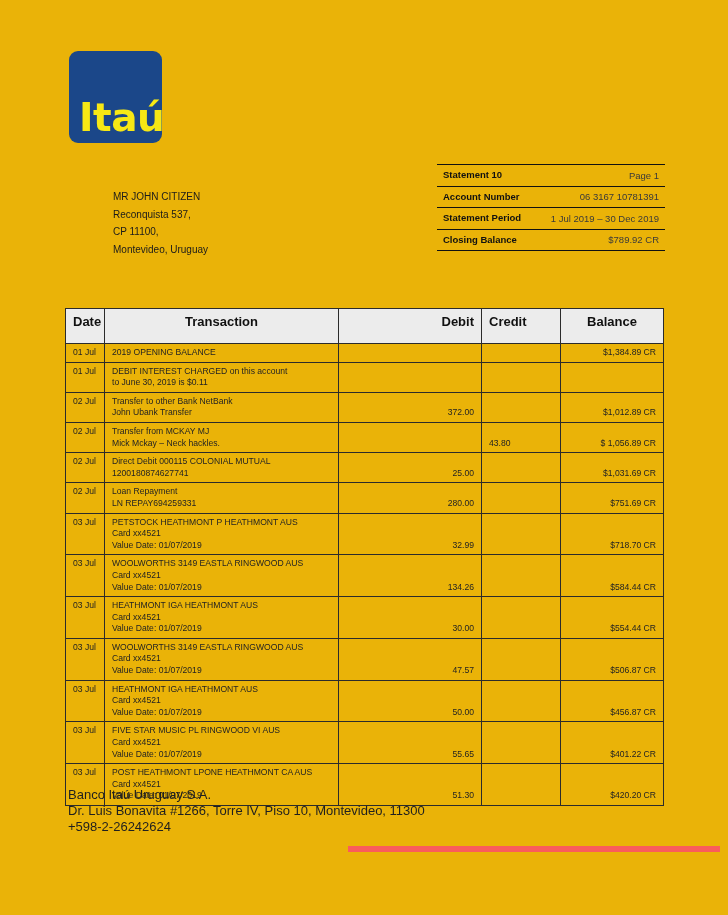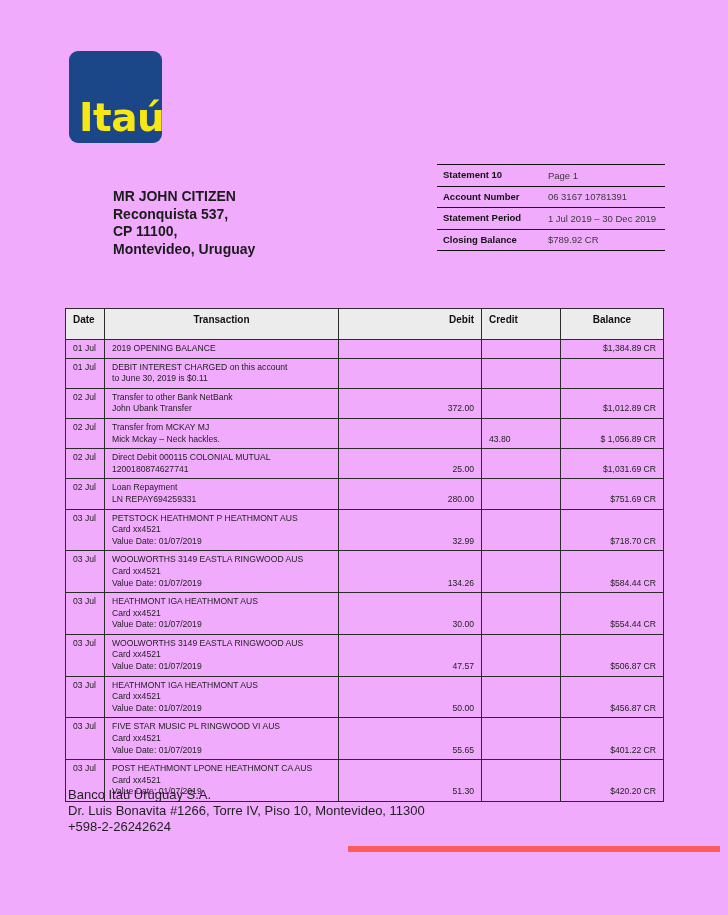--- a/index.html
+++ b/index.html
@@ -14,21 +14,21 @@
     font-family: "Liberation Sans", sans-serif;
     color: #1b1b1b;
     position: relative;
     overflow: hidden;
   }
 
   .page {
     position: relative;
     width: 728px;
     height: 915px;
-    background: #f0abfc;
+    background: #eab308;
   }
 
   
   .logo-wrap {
     position: absolute;
     left: 69px;
     top: 51px;
     width: 93px;
     height: 92px;
   }
@@ -49,24 +49,23 @@
     line-height: 1;
     letter-spacing: -0.5px;
     color: #f7e814;
   }
 
   
   .address {
     position: absolute;
     left: 113px;
     top: 188px;
-    font-size: 14px;
+    font-size: 10px;
     line-height: 17.5px;
     color: #1b1b1b;
-    font-weight: bold;
   }
   .address div { white-space: nowrap; }
 
   
   .summary {
     position: absolute;
     left: 437px;
     top: 164px;
     width: 228px;
   }
@@ -89,21 +88,21 @@
     font-size: 9.5px;
     vertical-align: middle;
   }
   .summary-table td.label {
     font-weight: bold;
     color: #111;
     width: 46%;
     line-height: 12.5px;
   }
   .summary-table td.value {
-    text-align: left;
+    text-align: right;
     color: #3a3a3a;
     padding-right: 6px;
     white-space: nowrap;
   }
 
   
   .txn-wrap {
     position: absolute;
     left: 65px;
     top: 308px;
@@ -114,21 +113,21 @@
     border-collapse: collapse;
     table-layout: fixed;
   }
   table.txn th,
   table.txn td {
     border: 1px solid #2b2b2b;
     vertical-align: top;
   }
   table.txn thead th {
     background: #ececec;
-    font-size: 10px;
+    font-size: 13px;
     font-weight: bold;
     color: #111;
     padding: 5px 7px 14px 7px;
     height: 28px;
   }
   th.c-date   { width: 39px;  text-align: left; }
   th.c-txn    { width: 234px; text-align: center; }
   th.c-debit  { width: 143px; text-align: right; }
   th.c-credit { width: 79px;  text-align: left; }
   th.c-bal    { width: 103px; text-align: center; }

